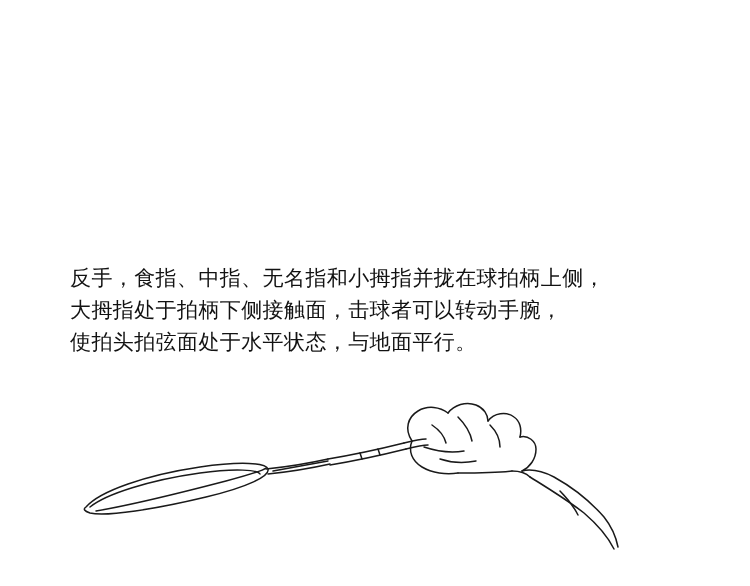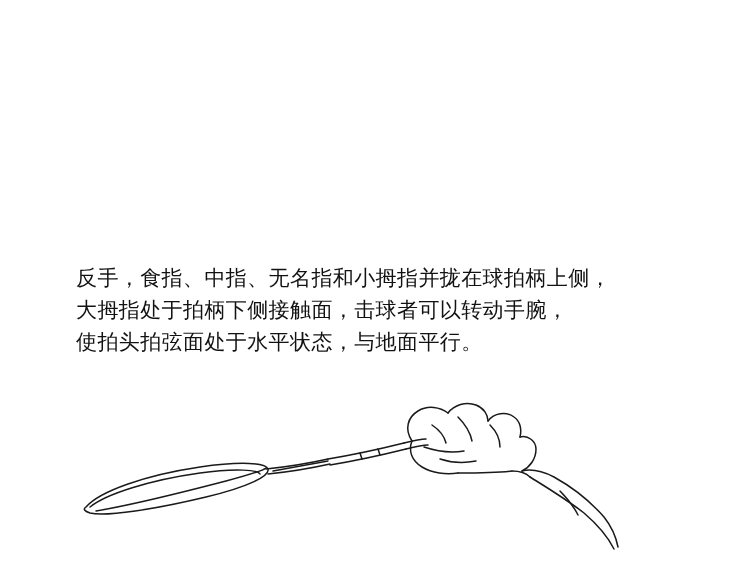--- a/index.html
+++ b/index.html
@@ -23,21 +23,21 @@
     position: absolute;
     left: 500px;
     top: -14px;
     width: 60px;
     height: 26px;
     color: #1a1a1a;
     overflow: hidden;
   }
   .caption {
     position: absolute;
-    left: 76px;
+    left: 70px;
     top: 262px;
     width: 620px;
     color: #121212;
     font-size: 21px;
     line-height: 32px;
     letter-spacing: 0.4px;
     white-space: pre-line;
     font-family: "DejaVu Sans", "Liberation Sans", sans-serif;
   }
   .illustration {

